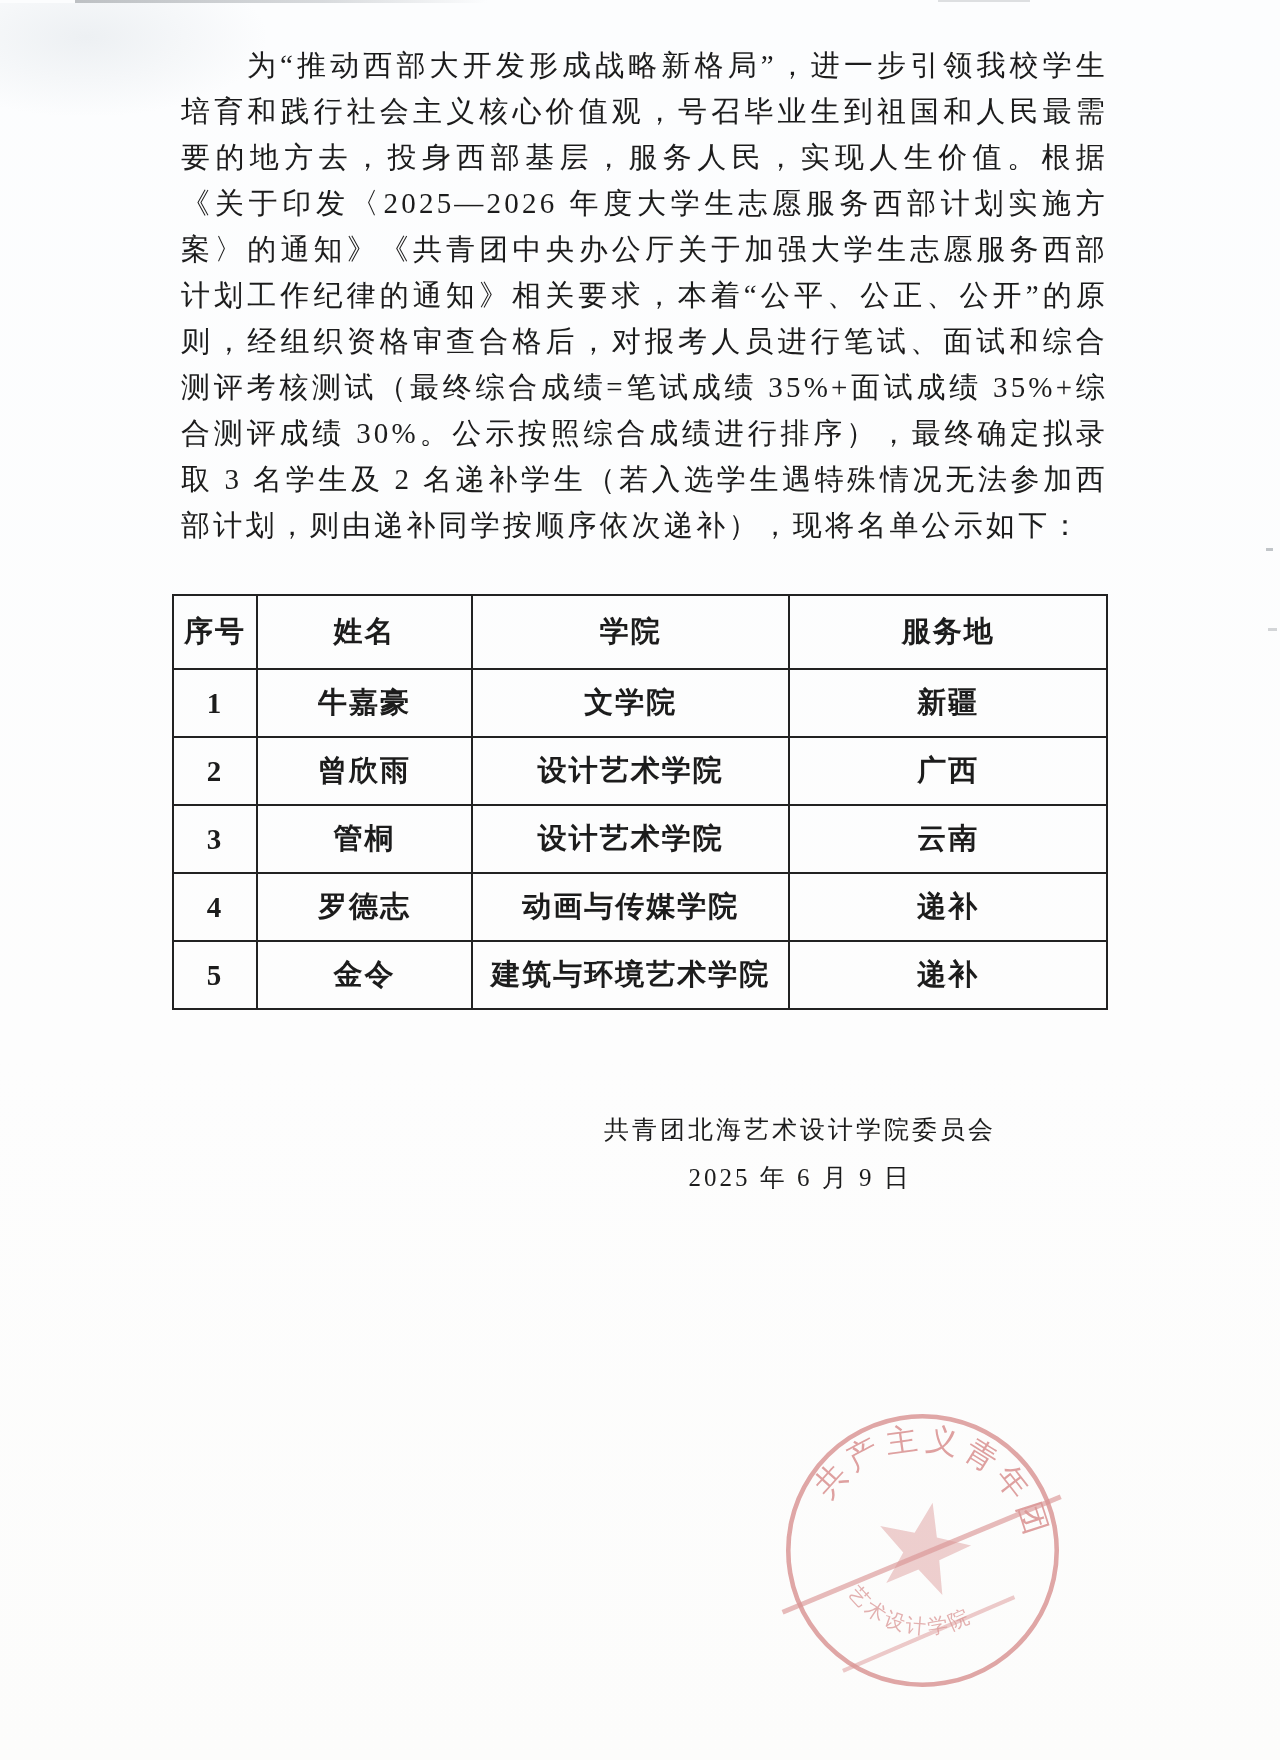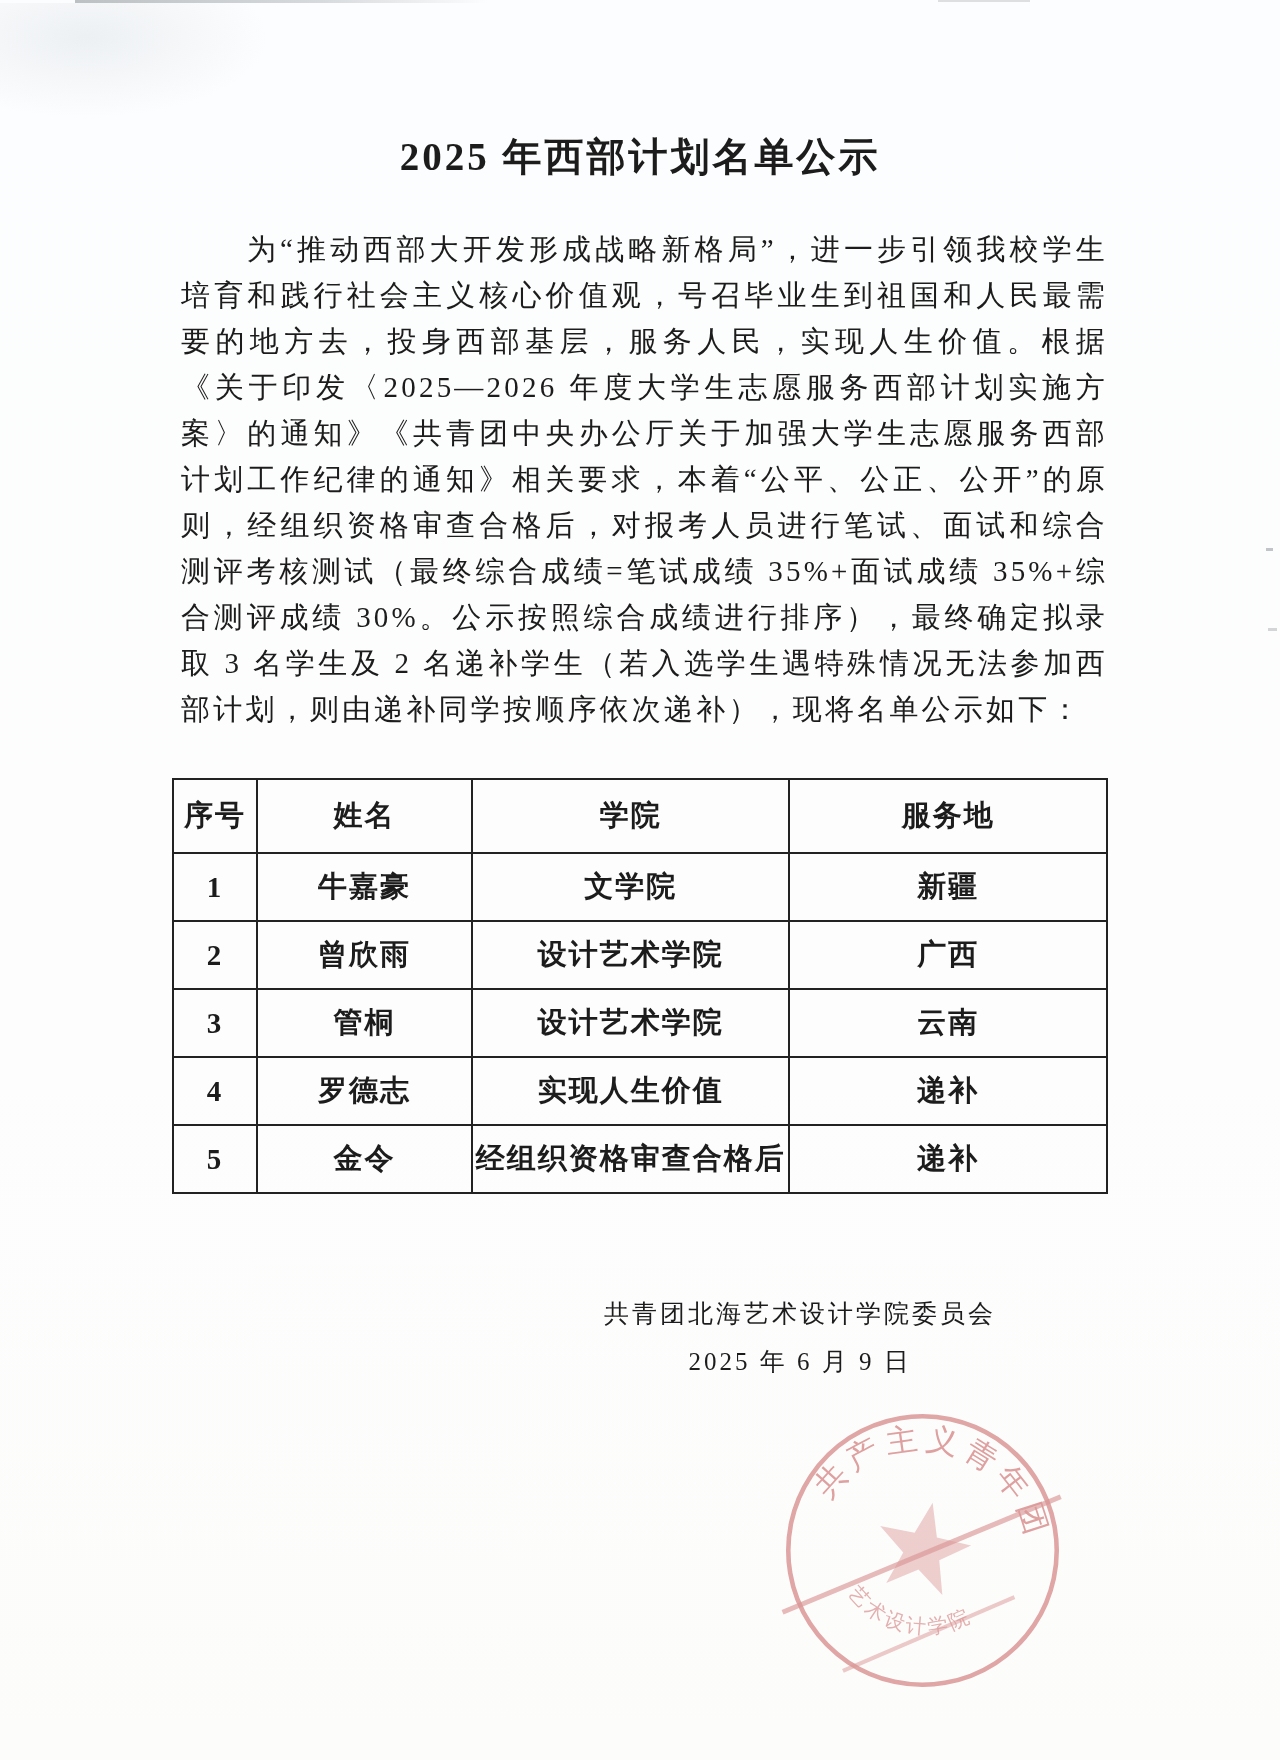--- a/index.html
+++ b/index.html
@@ -88,21 +88,20 @@
 <div class="page">
 
   <div class="artifact top-line"></div>
   <div class="artifact top-dash"></div>
   <div class="artifact top-smudge"></div>
   <div class="artifact right-dash-1"></div>
   <div class="artifact right-dash-2"></div>
 
   <div class="content">
 
-    <h1 class="title">2025 年西部计划名单公示</h1>
 
     <p class="body-text">为“推动西部大开发形成战略新格局”，进一步引领我校学生培育和践行社会主义核心价值观，号召毕业生到祖国和人民最需要的地方去，投身西部基层，服务人民，实现人生价值。根据《关于印发〈2025—2026 年度大学生志愿服务西部计划实施方案〉的通知》《共青团中央办公厅关于加强大学生志愿服务西部计划工作纪律的通知》相关要求，本着“公平、公正、公开”的原则，经组织资格审查合格后，对报考人员进行笔试、面试和综合测评考核测试（最终综合成绩=笔试成绩 35%+面试成绩 35%+综合测评成绩 30%。公示按照综合成绩进行排序），最终确定拟录取 3 名学生及 2 名递补学生（若入选学生遇特殊情况无法参加西部计划，则由递补同学按顺序依次递补），现将名单公示如下：</p>
 
     <table class="roster">
       <colgroup>
         <col class="col-no">
           <col class="col-name">
           <col class="col-college">
           <col class="col-loc">
       </colgroup>
@@ -129,27 +128,27 @@
         </tr>
         <tr>
           <td>3</td>
           <td>管桐</td>
           <td>设计艺术学院</td>
           <td>云南</td>
         </tr>
         <tr>
           <td>4</td>
           <td>罗德志</td>
-          <td>实现人生价值</td>
+          <td>动画与传媒学院</td>
           <td>递补</td>
         </tr>
         <tr>
           <td>5</td>
           <td>金令</td>
-          <td>经组织资格审查合格后</td>
+          <td>建筑与环境艺术学院</td>
           <td>递补</td>
         </tr>
       </tbody>
     </table>
 
 
     <div class="signature">
       <div>共青团北海艺术设计学院委员会</div>
       <div>2025 年 6 月 9 日</div>
     </div>

